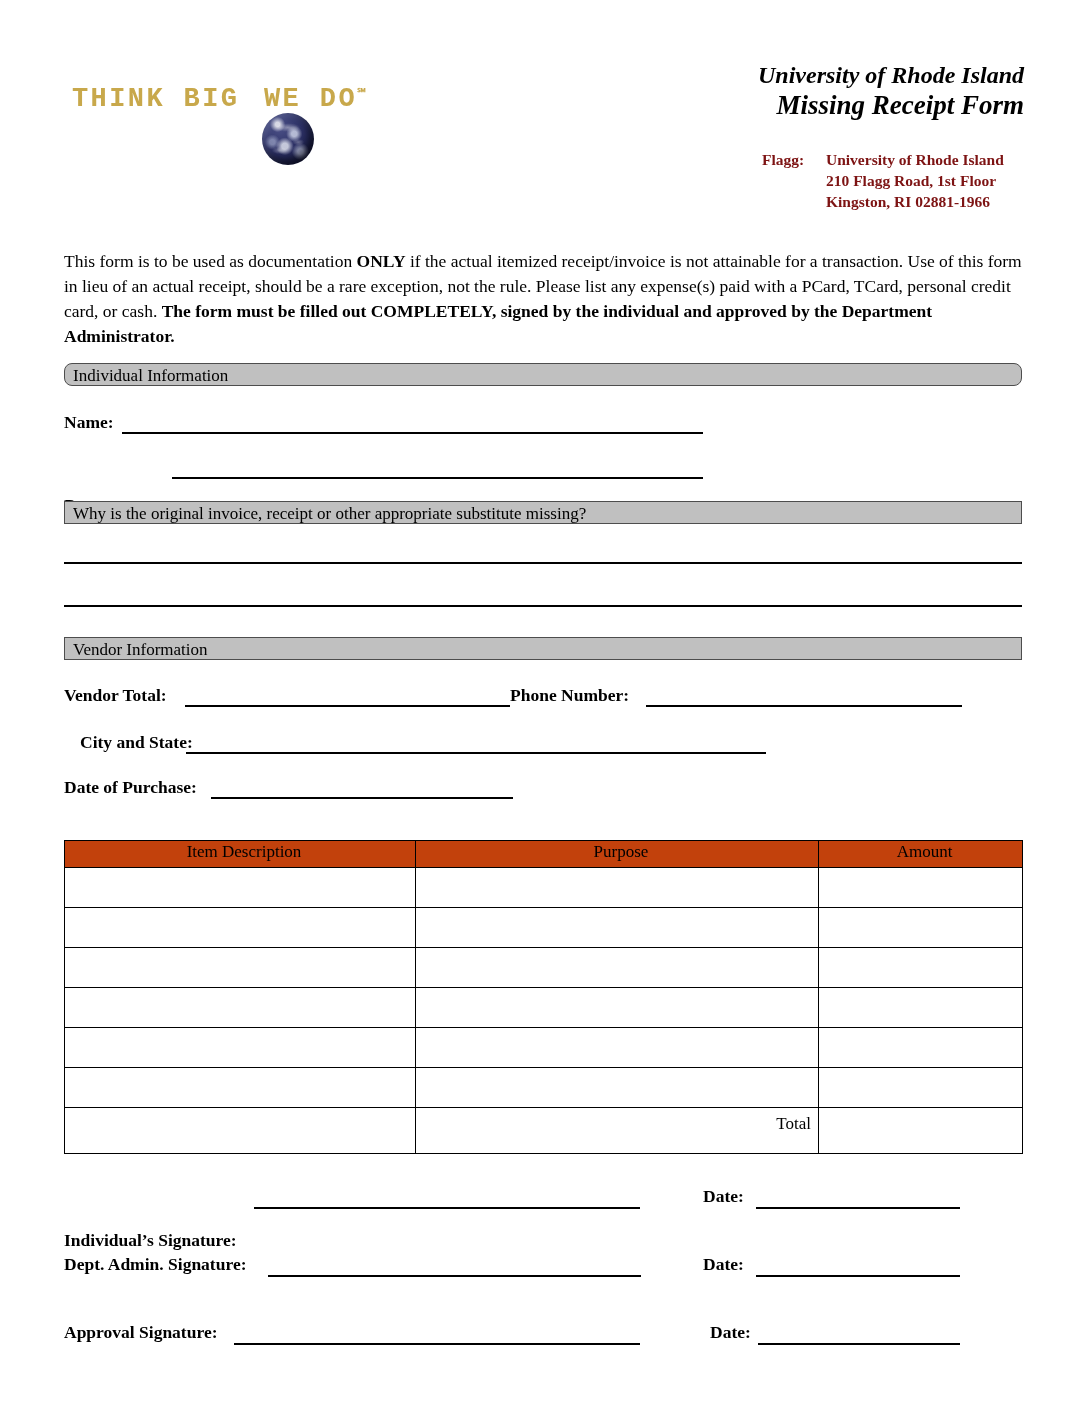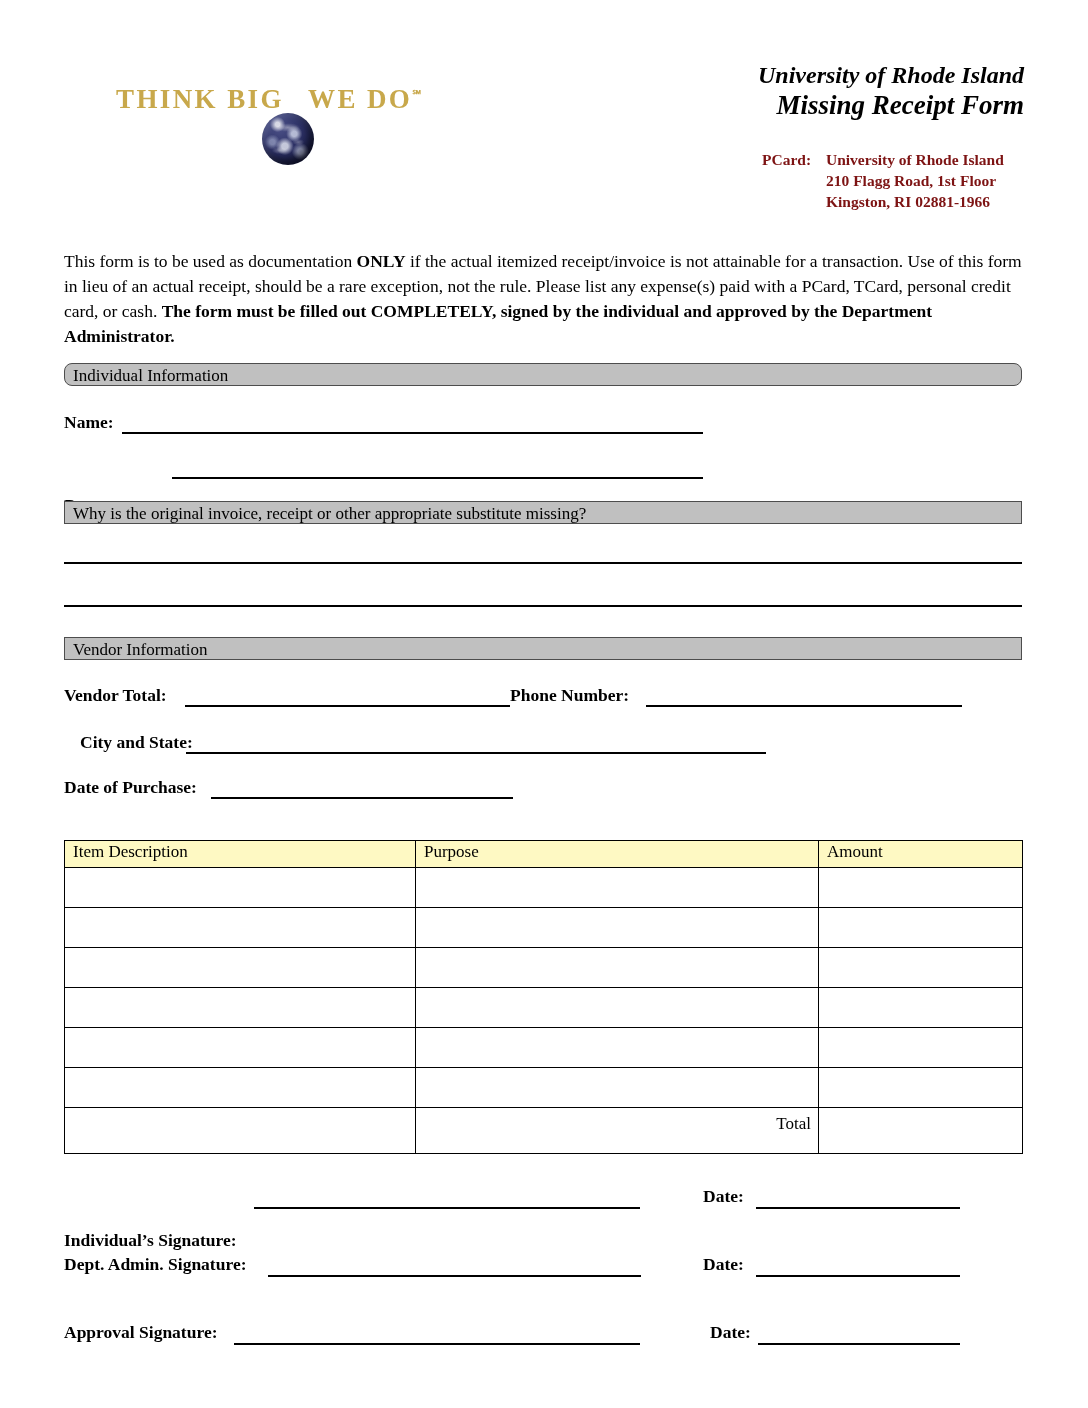--- a/index.html
+++ b/index.html
@@ -24,27 +24,26 @@
   .logo-block {
     position: absolute;
     left: 66px;
     top: 62px;
     width: 330px;
     height: 78px;
   }
   .logo-text {
     position: absolute;
     top: 22px;
-    font-family: Liberation Serif, serif;
+    font-family: Liberation Mono, monospace;
     font-size: 27px;
     font-weight: bold;
     letter-spacing: 2.4px;
     color: #c8a84b;
     white-space: nowrap;
-    margin-left: 44px;
   }
   .logo-text.left { left: 6px; }
   .logo-text.right { left: 198px; text-align: center; }
   .logo-sm {
     font-size: 11px;
     vertical-align: super;
     letter-spacing: 0;
   }
   .globe {
     position: absolute;
@@ -175,23 +174,23 @@
   #items-table th,
   #items-table td {
     border: 1.6px solid #000;
     padding: 0;
     height: 39px;
     font-size: 17px;
     font-weight: normal;
     vertical-align: top;
   }
   #items-table th {
-    background: #fef9c3;
+    background: #c2410c;
     height: 25px;
-    text-align: left;
+    text-align: center;
     padding: 1px 0 0 8px;
     font-size: 17px;
     font-weight: normal;
   }
   #items-table td.total-cell {
     text-align: right;
     padding-right: 7px;
     padding-top: 6px;
     vertical-align: top;
   }
@@ -215,21 +214,21 @@
     <div class="globe"></div>
     <div class="logo-text right"><span>WE DO</span><span class="logo-sm">℠</span></div>
   </div>
 
   <div class="doc-title">
     <div class="line1">University of Rhode Island</div>
     <div class="line2">Missing Receipt Form</div>
   </div>
 
   <div class="mail-block">
-    <div class="mail-label">PCard:</div>
+    <div class="mail-label">Flagg:</div>
     <div class="mail-lines">
       <div>University of Rhode Island</div>
       <div>210 Flagg Road, 1st Floor</div>
       <div>Kingston, RI 02881-1966</div>
     </div>
   </div>
 
   <div class="intro"><span>This form is to be used as documentation </span><b>ONLY</b><span> if the actual itemized receipt/invoice is not attainable for a transaction. Use of this form in lieu of an actual receipt, should be a rare exception, not the rule. Please list any expense(s) paid with a PCard, TCard, personal credit card, or cash. </span><b>The form must be filled out COMPLETELY, signed by the individual and approved by the Department Administrator.</b></div>
 
   <div class="band" style="top:363px;border-radius:8px;">

